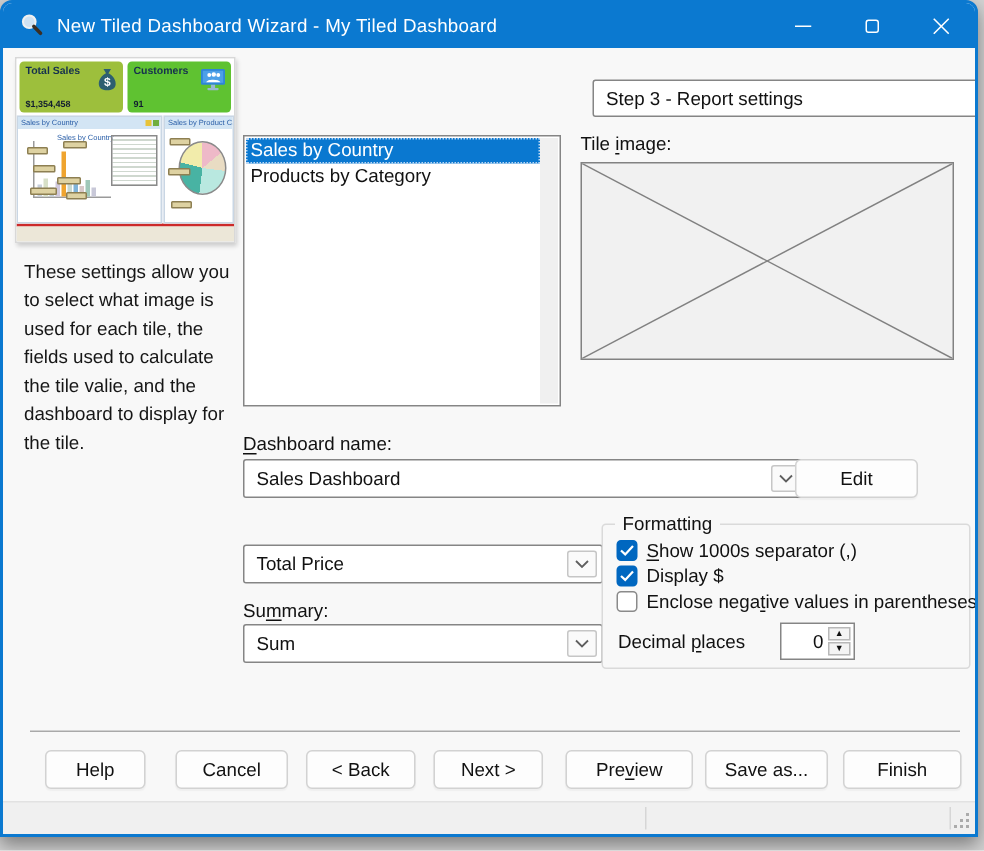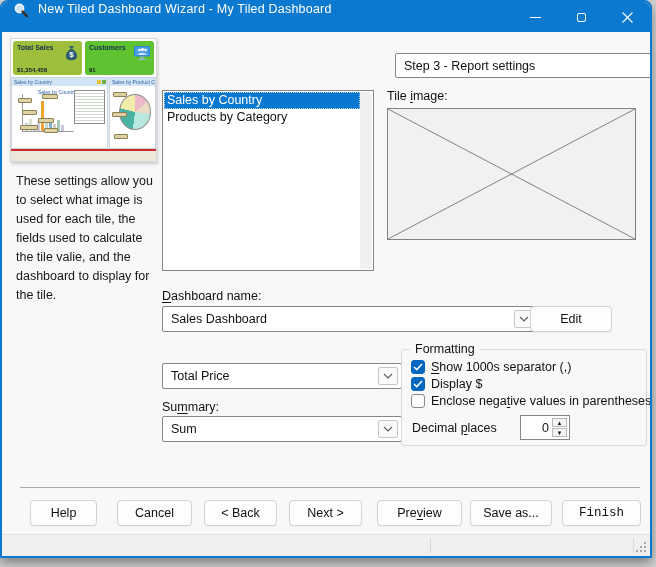--- a/index.html
+++ b/index.html
@@ -5,21 +5,21 @@
   * { margin:0; padding:0; box-sizing:border-box; }
   html,body { width:656px; height:567px; }
   body { background:#d2d2d2; font-family:"Liberation Sans", sans-serif; position:relative; overflow:hidden; }
 
   .win { position:absolute; left:0; top:0; width:652px; height:558px;
          border:2px solid #0b79d0; border-radius:8px 8px 0 0; background:#f8f8f8;
          box-shadow:0 5px 12px rgba(0,0,0,.4); overflow:hidden; }
 
   
   .titlebar { position:absolute; left:0; top:0; right:0; height:30px; background:#0b79d0;
-              display:flex; padding-left:10px; }
+              display:flex; align-items:center; padding-left:10px; }
   .tb-icon { width:18px; height:18px; margin-right:8px; display:inline-flex; }
   .tb-title { color:#fff; font-size:12.5px; letter-spacing:.2px; }
   .tb-controls { position:absolute; right:0; top:0; height:30px; display:flex; }
   .tb-btn { width:46px; height:30px; display:flex; align-items:center; justify-content:center; color:#fff; }
   .maxrect { width:9px; height:9px; border:1px solid #fff; border-radius:2px; display:block; }
 
   .lbl { position:absolute; font-size:12.5px; color:#111; white-space:nowrap; }
   .lbl u, .cb-lab u, .btn u { text-decoration:underline; text-underline-offset:2px; }
 
   
@@ -298,21 +298,21 @@
     </span>
   </div>
 
   <div class="sep"></div>
   <div class="btn" style="left:28px;  width:67px;">Help</div>
   <div class="btn" style="left:115px; width:75px;">Cancel</div>
   <div class="btn" style="left:287px; width:73px;">Next &gt;</div>
   <div class="btn" style="left:202px; width:73px;">&lt; Back</div>
   <div class="btn" style="left:375px; width:85px;">Pre<u>v</u>iew</div>
   <div class="btn" style="left:468px; width:82px;">Save as...</div>
-  <div class="btn" style="left:560px; width:79px;font-family:Liberation Mono, monospace;">Finish</div>
+  <div class="btn" style="left:560px; width:79px;">Finish</div>
 
   <div class="statusbar">
     <span class="sb-div" style="left:428px;"></span>
     <span class="sb-div" style="left:631px;"></span>
     <span class="sb-grip">
         <i></i>
       </span>
   </div>
 
 </div>

